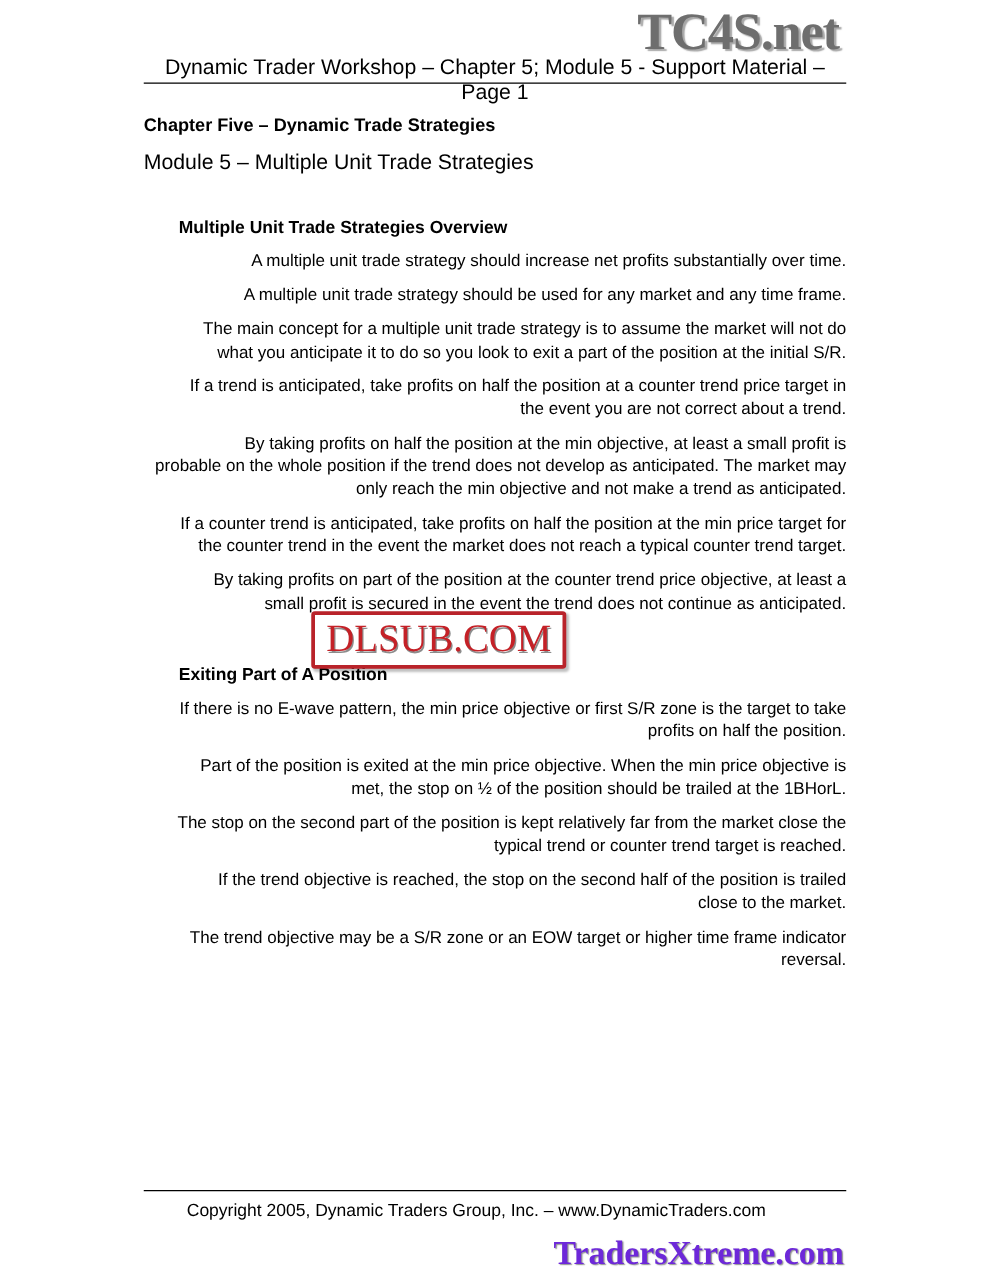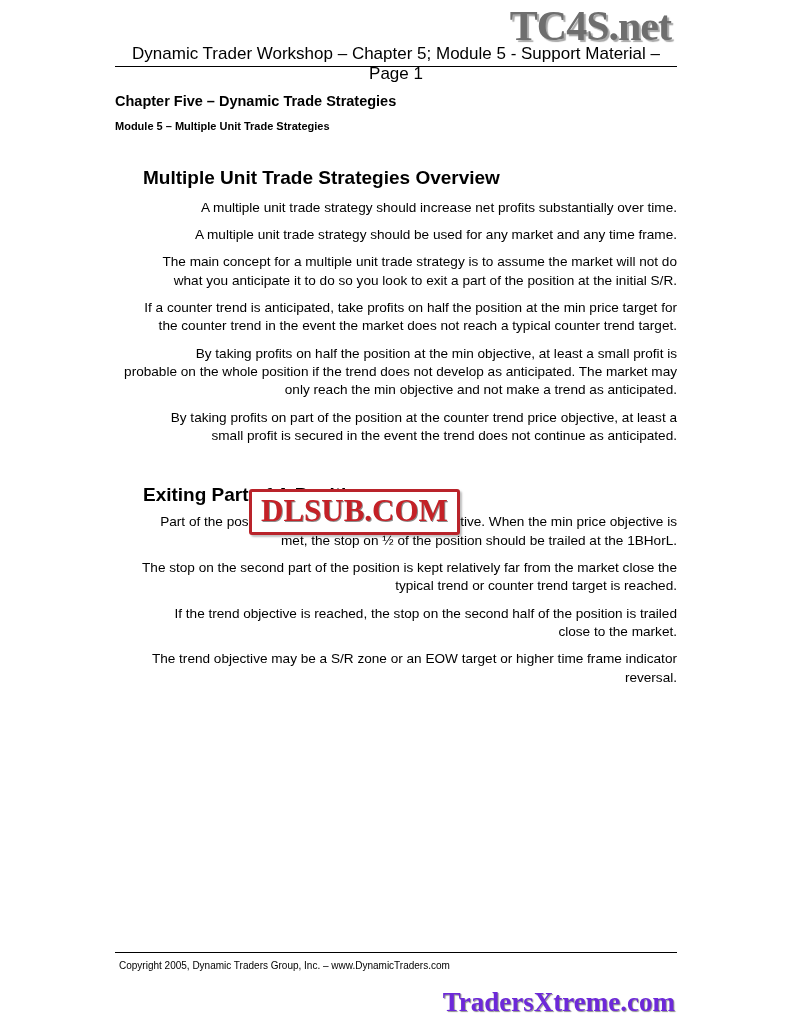--- a/index.html
+++ b/index.html
@@ -66,27 +66,27 @@
   }
 
   h1.title {
     font-size: 14.5px;
     font-weight: bold;
     margin: 0 0 4px 0;
     line-height: 1.0;
     padding-top: 6px;
   }
   h2.subtitle {
-    font-size: 11px;
-    font-weight: bold;
+    font-size: 17px;
+    font-weight: normal;
     margin: 12px 0 0 0;
     line-height: 1.0;
   }
   h3.section {
-    font-size: 19px;
+    font-size: 14px;
     font-weight: bold;
     margin: 36px 0 0 0;
     line-height: 1.0;
     padding-left: 28px;
   }
   h3.section.tight {
     margin-top: 40px;
   }
 
   p.para {
@@ -101,21 +101,21 @@
   p.para.indent {
     text-indent: 26px;
   }
 
   
   .wm-center {
     position: absolute;
     left: 249px;
     top: 489px;
     font-family: "Liberation Serif", serif;
-    font-weight: bold;
+    font-weight: normal;
     font-size: 31px;
     letter-spacing: 0px;
     color: #c42127;
     background: #ffffff;
     border: 3px solid #b9232a;
     border-radius: 3px;
     padding: 1px 9px 3px 9px;
     text-shadow: 1px 1px 0 rgba(0,0,0,0.45);
     white-space: nowrap;
     box-shadow: 2px 2px 2px rgba(0,0,0,0.25);
@@ -125,25 +125,25 @@
   .footer-rule {
     position: absolute;
     left: 115px;
     top: 952px;
     width: 562px;
     height: 1px;
     background: #000;
   }
   .footer {
     position: absolute;
-    left: 119px;
+    left: 100px;
     top: 960px;
     width: 562px;
-    text-align: left;
-    font-size: 10px;
+    text-align: center;
+    font-size: 14px;
   }
 
   .wm-bottom {
     position: absolute;
     right: 14px;
     bottom: 6px;
     font-family: "Liberation Serif", serif;
     font-weight: bold;
     font-size: 27px;
     color: #6d28d9;
@@ -164,26 +164,28 @@
   <div class="content">
 
     <h1 class="title">Chapter Five  – Dynamic Trade Strategies</h1>
     <h2 class="subtitle">Module 5 – Multiple Unit Trade Strategies</h2>
 
     <h3 class="section">Multiple Unit Trade Strategies Overview</h3>
 
     <p class="para first">A multiple unit trade strategy should increase net profits substantially over time.</p>
     <p class="para indent">A multiple unit trade strategy should be used for any market and any time frame.</p>
     <p class="para indent">The main concept for a multiple unit trade strategy is to assume the market will not do what you anticipate it to do so you look to exit a part of the position at the initial S/R.</p>
+    <p class="para indent">If a trend is anticipated, take profits on half the position at a counter trend price target in the event you are not correct about a trend.</p>
+    <p class="para indent">By taking profits on half the position at the min objective, at least a small profit is probable on the whole position if the trend does not develop as anticipated. The market may only reach the min objective and not make a trend as anticipated.</p>
     <p class="para indent">If a counter trend is anticipated, take profits on half the position at the min price target for the counter trend in the event the market does not reach a typical counter trend target.</p>
-    <p class="para indent">By taking profits on half the position at the min objective, at least a small profit is probable on the whole position if the trend does not develop as anticipated. The market may only reach the min objective and not make a trend as anticipated.</p>
     <p class="para indent">By taking profits on part of the position at the counter trend price objective, at least a small profit is secured in the event the trend does not continue as anticipated.</p>
 
     <h3 class="section tight">Exiting Part of A Position</h3>
 
+    <p class="para first">If there is no E-wave pattern, the min price objective or first S/R zone is the target to take profits on half the position.</p>
     <p class="para indent">Part of the position is exited at the min price objective. When the min price objective is met, the stop on ½ of the position should be trailed at the 1BHorL.</p>
     <p class="para indent">The stop on the second part of the position is kept relatively far from the market close the typical trend or counter trend target is reached.</p>
     <p class="para indent">If the trend objective is reached, the stop on the second half of the position is trailed close to the market.</p>
     <p class="para indent">The trend objective may be a S/R zone or an EOW target or higher time frame indicator reversal.</p>
 
   </div>
 
   <div class="wm-center">DLSUB.COM</div>
 
   <div class="footer-rule"></div>

